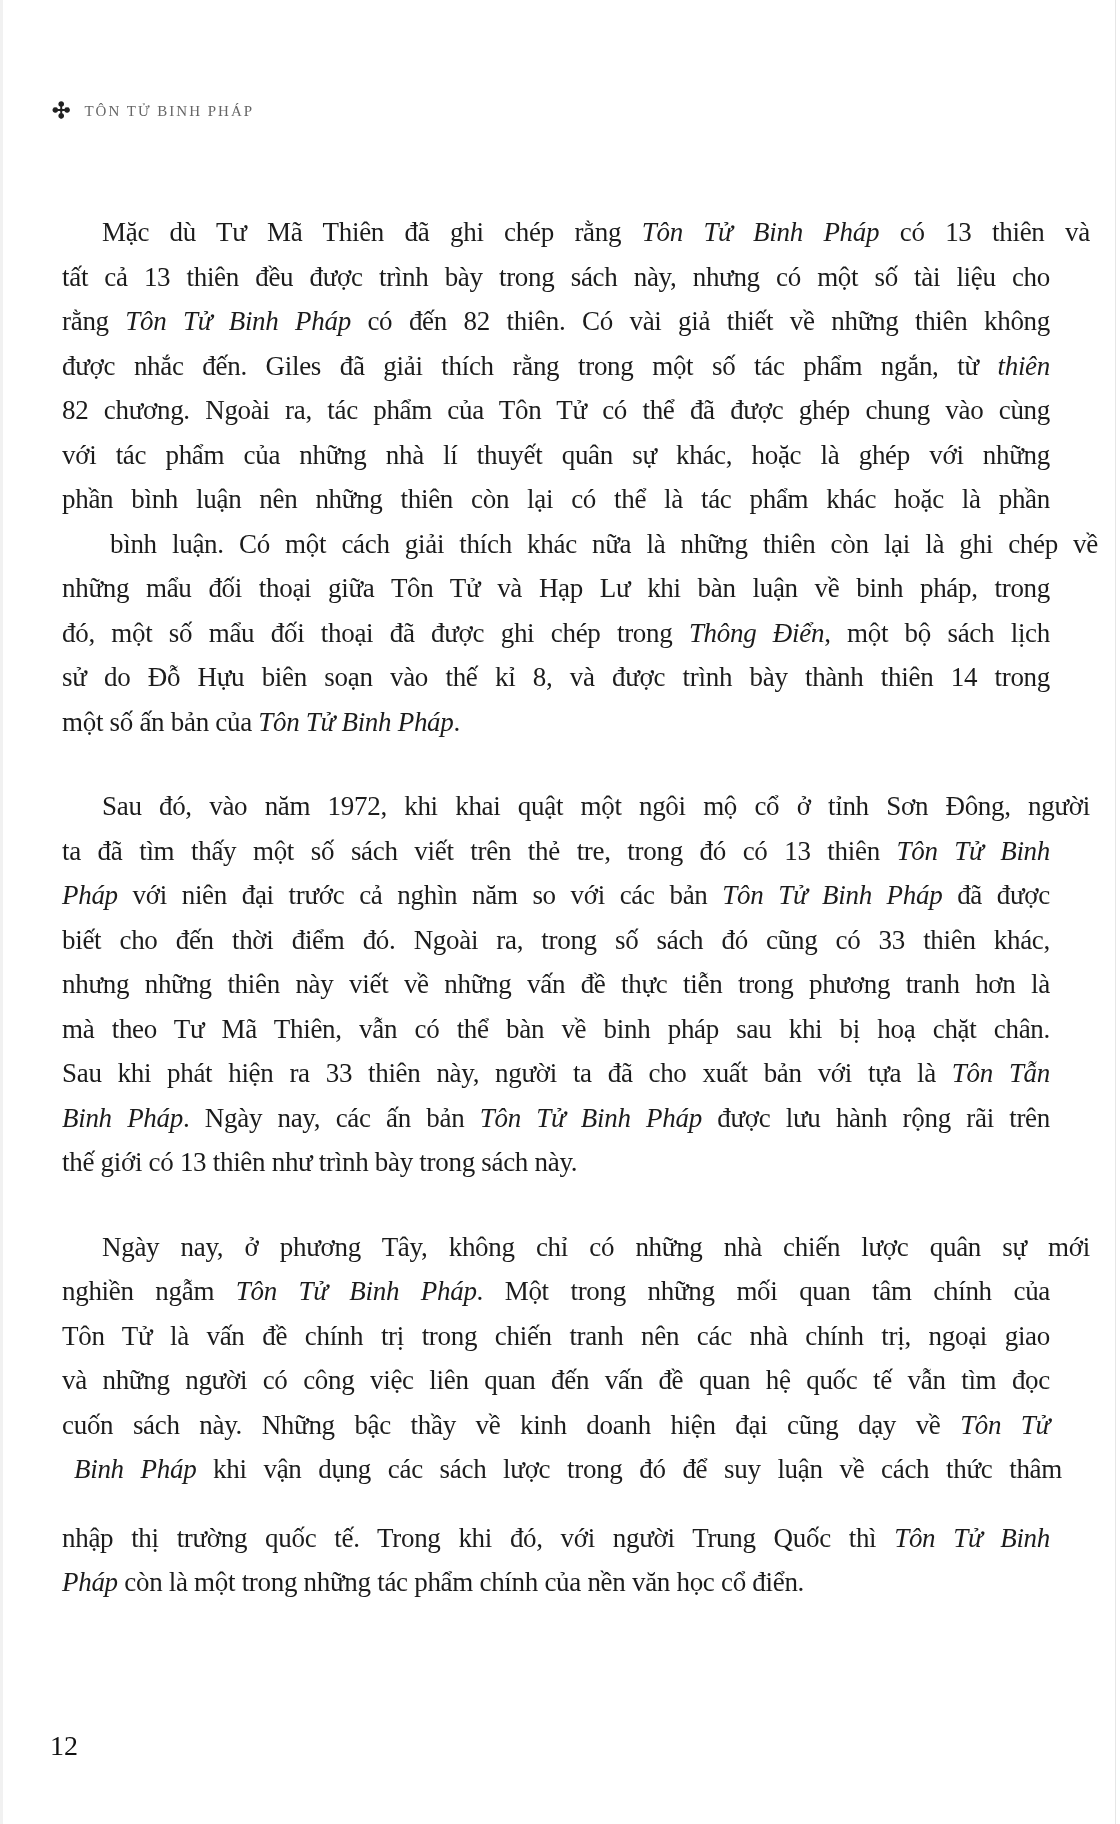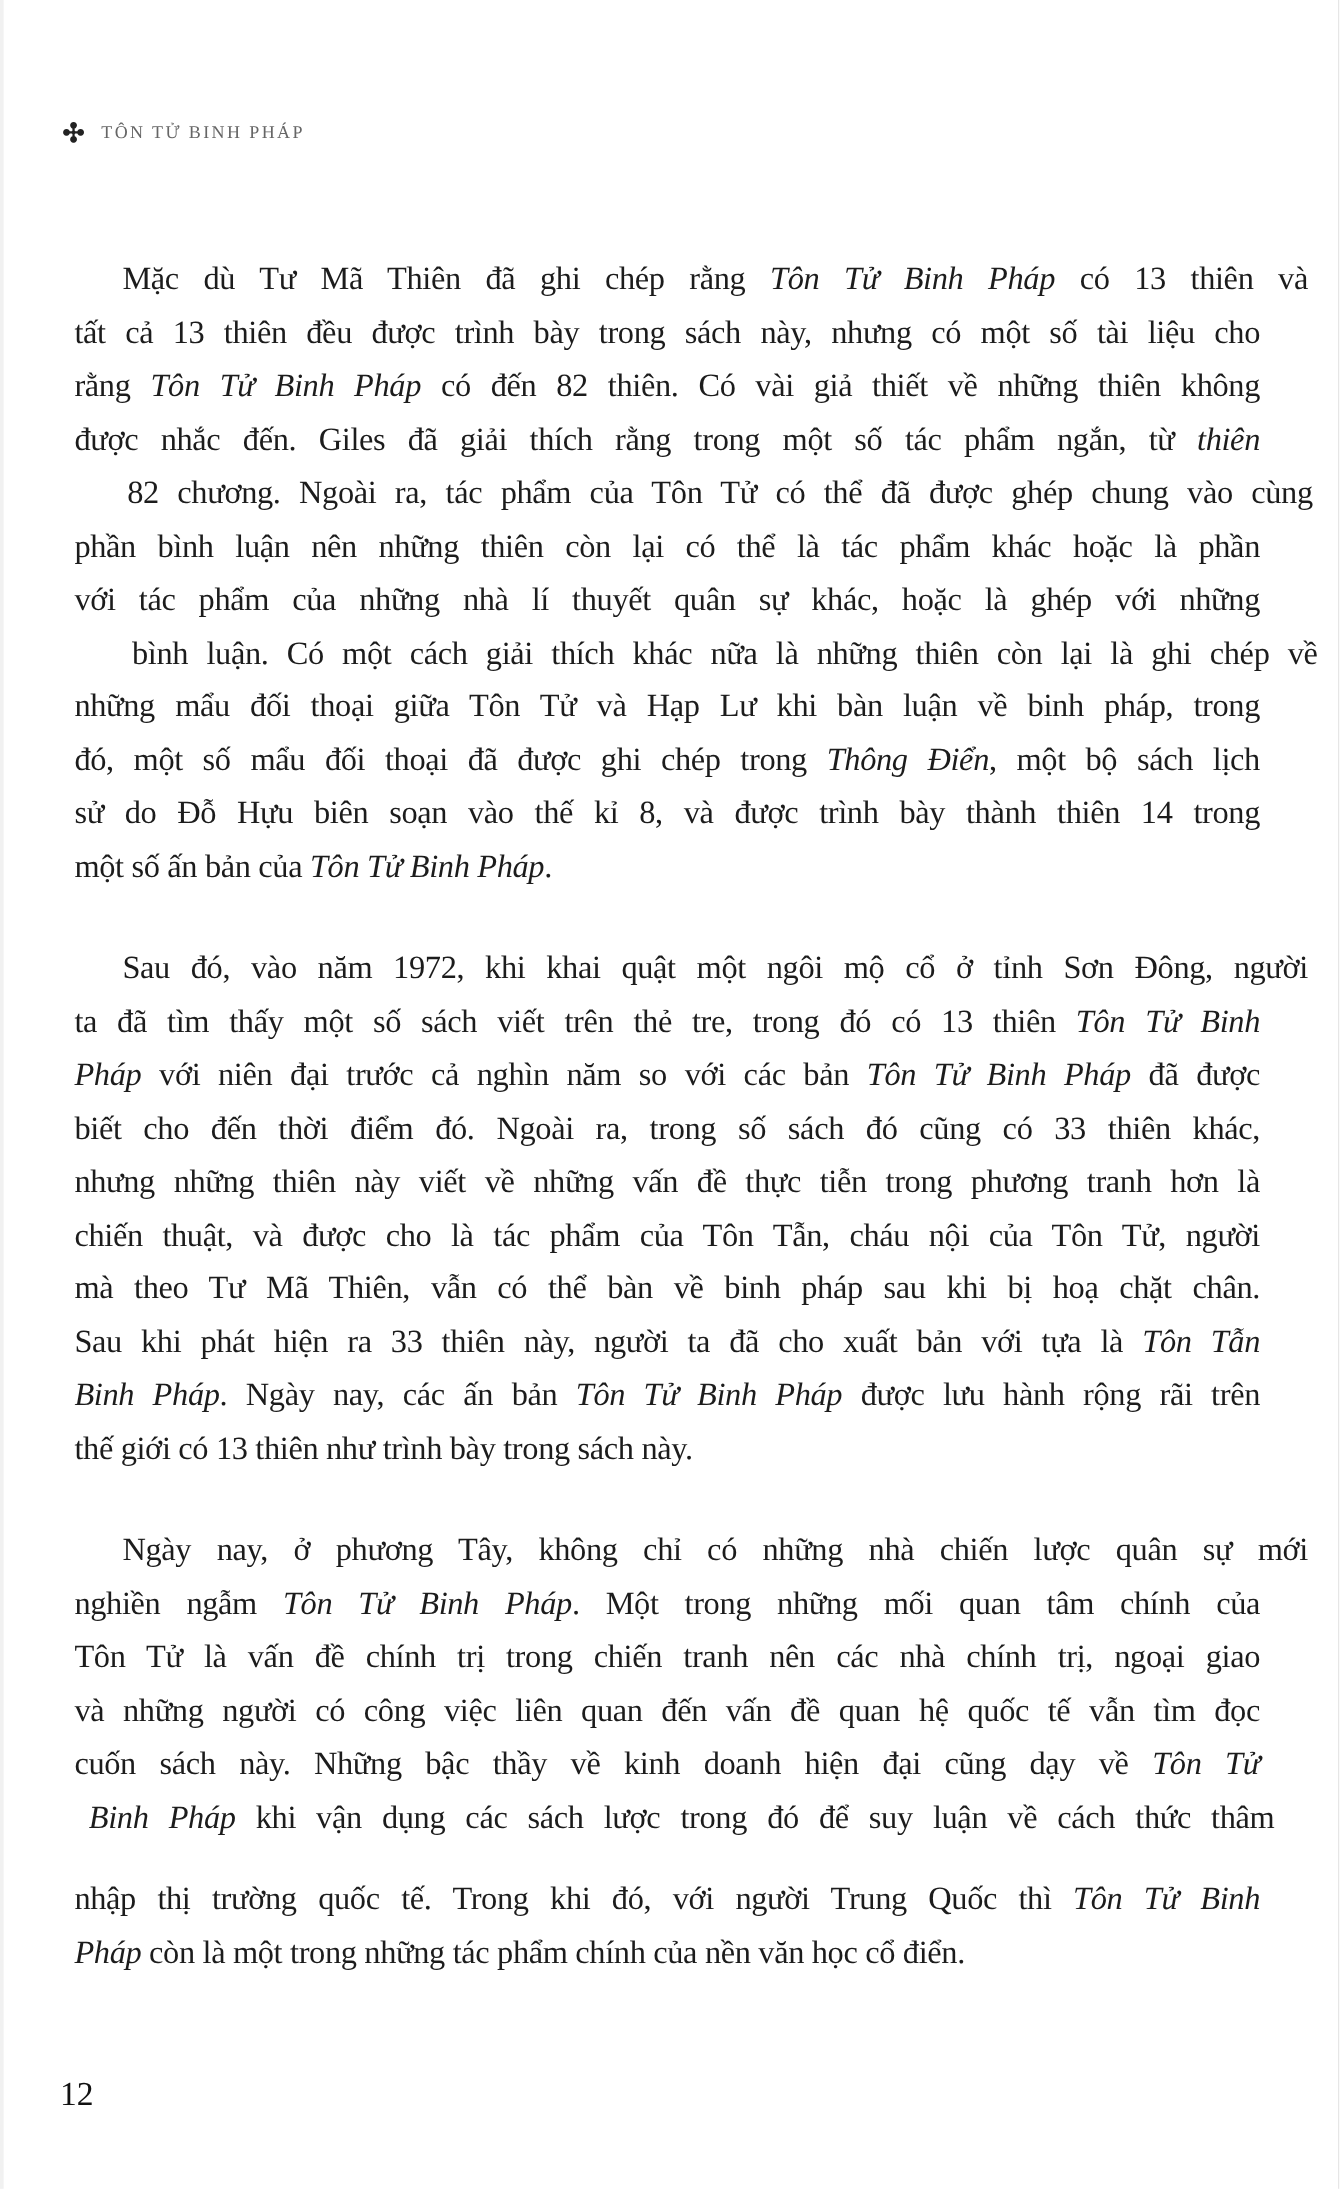--- a/index.html
+++ b/index.html
@@ -38,36 +38,35 @@
   <span class="header-glyph">✣</span>
   <span class="header-title">Tôn Tử Binh Pháp</span>
 </div>
 
 <div class="body-text" id="body-text">
     <div>
       <div class="line indent" style="display: block; width: 988px; text-align-last: justify;">Mặc dù Tư Mã Thiên đã ghi chép rằng <i>Tôn Tử Binh Pháp</i> có 13 thiên và</div>
       <div class="line" style="display: block; width: 988px; text-align-last: justify;">tất cả 13 thiên đều được trình bày trong sách này, nhưng có một số tài liệu cho</div>
       <div class="line" style="display: block; width: 988px; text-align-last: justify;">rằng <i>Tôn Tử Binh Pháp</i> có đến 82 thiên. Có vài giả thiết về những thiên không</div>
       <div class="line" style="display: block; width: 988px; text-align-last: justify;">được nhắc đến. Giles đã giải thích rằng trong một số tác phẩm ngắn, từ <i>thiên</i></div>
-      <div class="line" style="display: block; width: 988px; text-align-last: justify; margin-left: 44px;">82 chương. Ngoài ra, tác phẩm của Tôn Tử có thể đã được ghép chung vào cùng</div>
+      <div class="line" style="display: block; width: 988px; text-align-last: justify;">82 chương. Ngoài ra, tác phẩm của Tôn Tử có thể đã được ghép chung vào cùng</div>
+      <div class="line" style="display: block; width: 988px; text-align-last: justify;">với tác phẩm của những nhà lí thuyết quân sự khác, hoặc là ghép với những</div>
       <div class="line" style="display: block; width: 988px; text-align-last: justify;">phần bình luận nên những thiên còn lại có thể là tác phẩm khác hoặc là phần</div>
-      <div class="line" style="display: block; width: 988px; text-align-last: justify;">với tác phẩm của những nhà lí thuyết quân sự khác, hoặc là ghép với những</div>
       <div class="line" style="display: block; width: 988px; text-align-last: justify; margin-left: 48px;">bình luận. Có một cách giải thích khác nữa là những thiên còn lại là ghi chép về</div>
       <div class="line" style="display: block; width: 988px; text-align-last: justify;">những mẩu đối thoại giữa Tôn Tử và Hạp Lư khi bàn luận về binh pháp, trong</div>
       <div class="line" style="display: block; width: 988px; text-align-last: justify;">đó, một số mẩu đối thoại đã được ghi chép trong <i>Thông Điển</i>, một bộ sách lịch</div>
       <div class="line" style="display: block; width: 988px; text-align-last: justify;">sử do Đỗ Hựu biên soạn vào thế kỉ 8, và được trình bày thành thiên 14 trong</div>
       <div class="line last" style="display: block; width: 988px; text-align-last: left;">một số ấn bản của <i>Tôn Tử Binh Pháp</i>.</div>
     </div>
     <div>
       <div class="line indent" style="display: block; width: 988px; text-align-last: justify;">Sau đó, vào năm 1972, khi khai quật một ngôi mộ cổ ở tỉnh Sơn Đông, người</div>
       <div class="line" style="display: block; width: 988px; text-align-last: justify;">ta đã tìm thấy một số sách viết trên thẻ tre, trong đó có 13 thiên <i>Tôn Tử Binh</i></div>
       <div class="line" style="display: block; width: 988px; text-align-last: justify;"><i>Pháp</i> với niên đại trước cả nghìn năm so với các bản <i>Tôn Tử Binh Pháp</i> đã được</div>
       <div class="line" style="display: block; width: 988px; text-align-last: justify;">biết cho đến thời điểm đó. Ngoài ra, trong số sách đó cũng có 33 thiên khác,</div>
       <div class="line" style="display: block; width: 988px; text-align-last: justify;">nhưng những thiên này viết về những vấn đề thực tiễn trong phương tranh hơn là</div>
-      <div class="line" style="display: block; width: 988px; text-align-last: justify;">chiến thuật, và được cho là tác phẩm của Tôn Tẫn, cháu nội của Tôn Tử, người</div>
       <div class="line" style="display: block; width: 988px; text-align-last: justify;">mà theo Tư Mã Thiên, vẫn có thể bàn về binh pháp sau khi bị hoạ chặt chân.</div>
       <div class="line" style="display: block; width: 988px; text-align-last: justify;">Sau khi phát hiện ra 33 thiên này, người ta đã cho xuất bản với tựa là <i>Tôn Tẫn</i></div>
       <div class="line" style="display: block; width: 988px; text-align-last: justify;"><i>Binh Pháp</i>. Ngày nay, các ấn bản <i>Tôn Tử Binh Pháp</i> được lưu hành rộng rãi trên</div>
       <div class="line last" style="display: block; width: 988px; text-align-last: left;">thế giới có 13 thiên như trình bày trong sách này.</div>
     </div>
     <div>
       <div class="line indent" style="display: block; width: 988px; text-align-last: justify;">Ngày nay, ở phương Tây, không chỉ có những nhà chiến lược quân sự mới</div>
       <div class="line" style="display: block; width: 988px; text-align-last: justify;">nghiền ngẫm <i>Tôn Tử Binh Pháp</i>. Một trong những mối quan tâm chính của</div>
       <div class="line" style="display: block; width: 988px; text-align-last: justify;">Tôn Tử là vấn đề chính trị trong chiến tranh nên các nhà chính trị, ngoại giao</div>
       <div class="line" style="display: block; width: 988px; text-align-last: justify;">và những người có công việc liên quan đến vấn đề quan hệ quốc tế vẫn tìm đọc</div>

